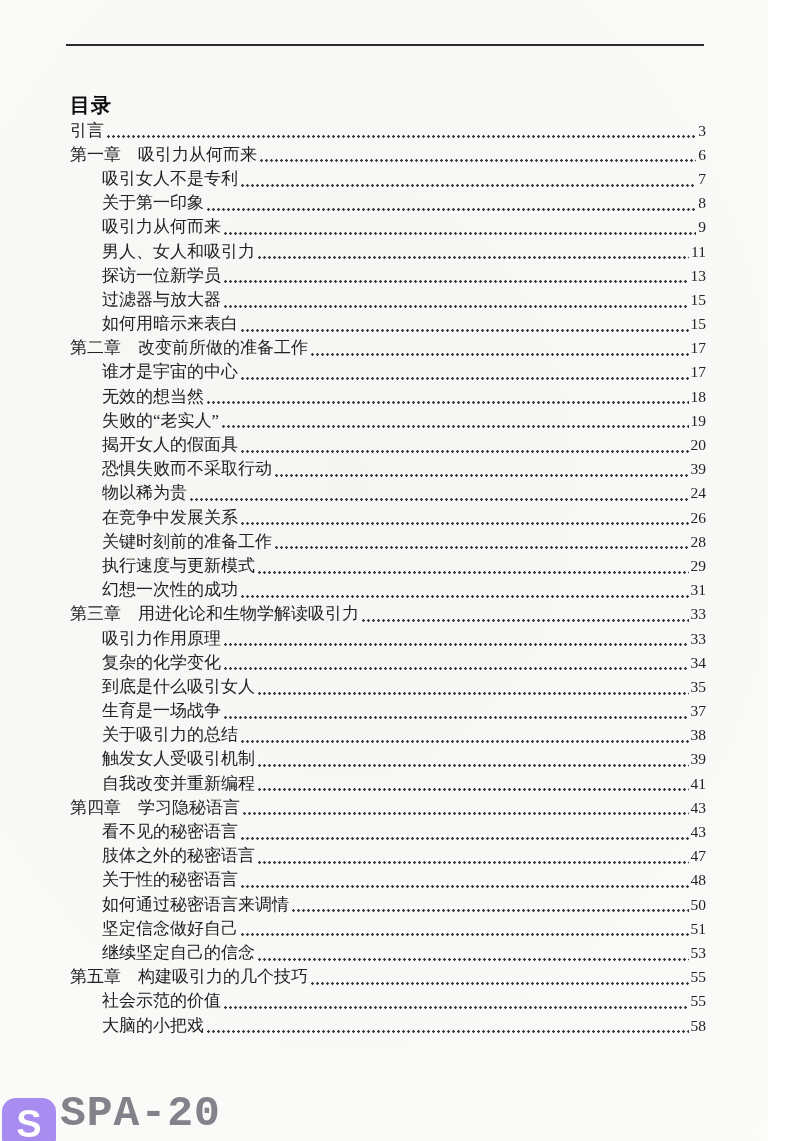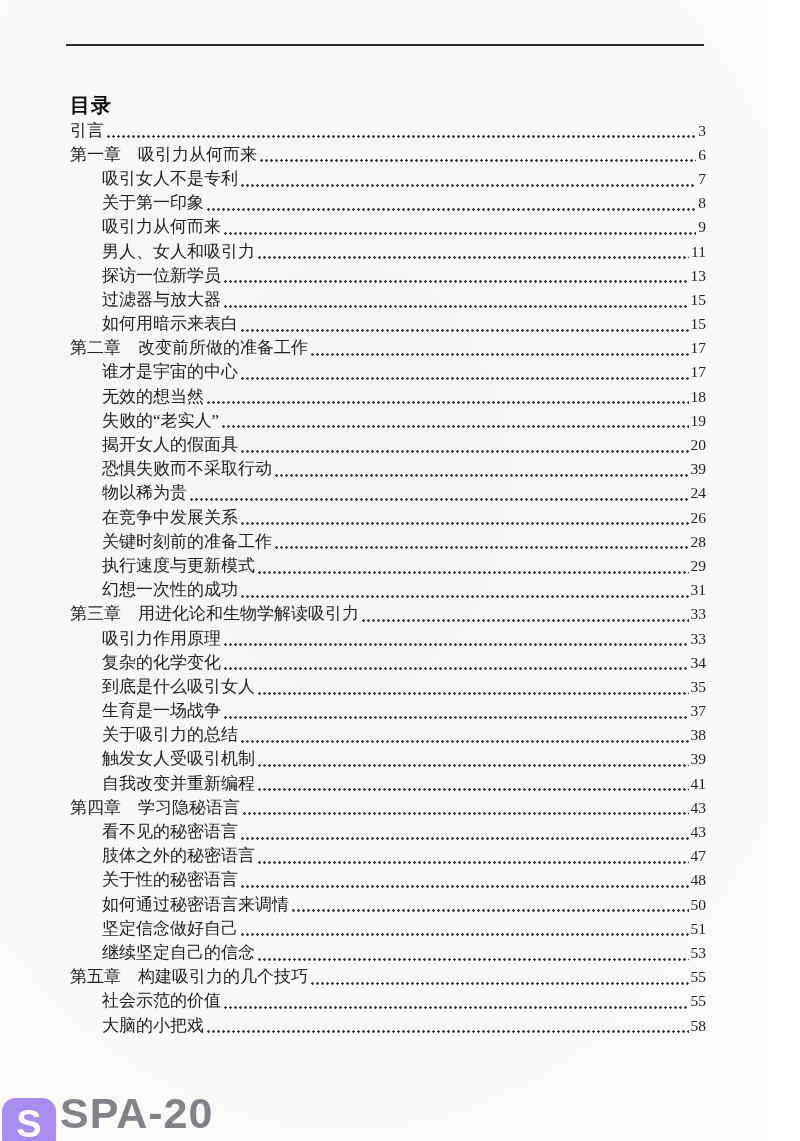--- a/index.html
+++ b/index.html
@@ -48,21 +48,21 @@
     border-radius: 14px;
     display: flex; align-items: center; justify-content: center;
   }
   .wm-letter {
     font-family: "Liberation Sans", "DejaVu Sans", sans-serif;
     font-weight: 800; font-size: 38px; color: #ffffff; line-height: 1;
     transform: translateY(-1px);
   }
   .wm-text {
     position: absolute; left: 60px; top: 2px;
-    font-family: Liberation Sans, sans-serif;
+    font-family: Liberation Mono, monospace;
     font-weight: 800; font-size: 43px; letter-spacing: 1px; line-height: 1;
   }
 </style>
 </head>
 <body>
 
 <div class="page">
   <div class="top-rule" style="background: rgb(44, 44, 44);"></div>
 
   <div class="heading">目录</div>

